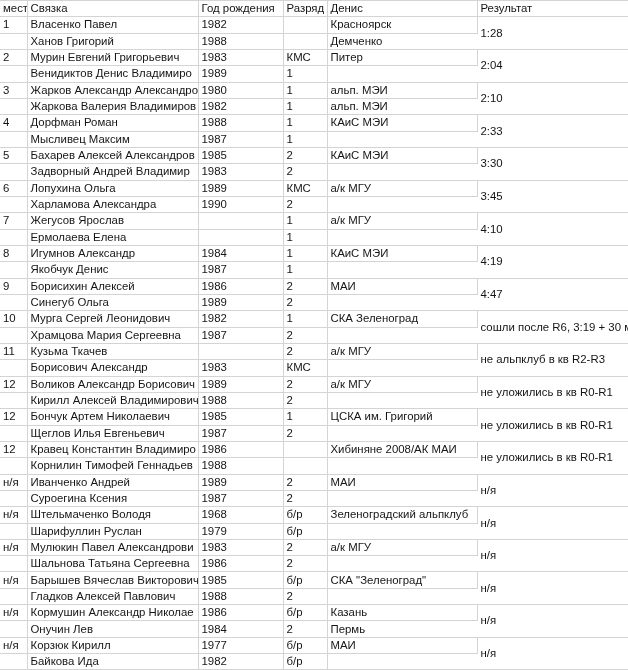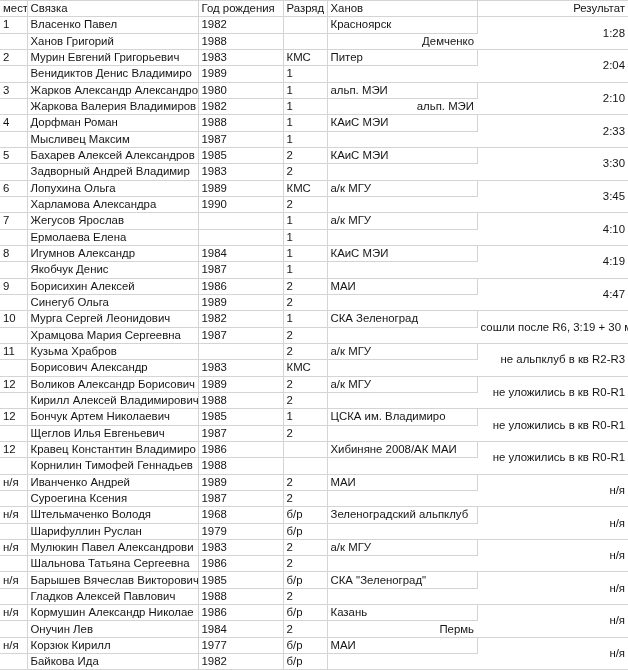--- a/index.html
+++ b/index.html
@@ -24,21 +24,21 @@
     border-bottom: 1px solid #d4d4d4;
     overflow: hidden;
     white-space: nowrap;
     padding: 0 3px;
     line-height: 15px;
     vertical-align: middle;
     font-weight: normal;
     text-align: left;
   }
   .sheet thead th { border-top: 1px solid #d4d4d4; }
-  .sheet th:last-child, .sheet td:last-child { border-right: none; text-align: right; }
+  .sheet th:last-child, .sheet td:last-child { border-right: none; }
   .num   { text-align: right; }
   .nya   { text-align: left; }
   .place { padding-left: 1px; }
   .result-cell {
     text-align: center;
     vertical-align: bottom;
     white-space: normal;
     line-height: 14.5px;
     padding-bottom: 1px;
   }
@@ -54,21 +54,21 @@
     <col style="width:44px">
     <col style="width:150px">
     <col style="width:151px">
   </colgroup>
   <thead>
     <tr>
       <th class="place">место</th>
       <th>Связка</th>
       <th>Год рождения</th>
       <th>Разряд</th>
-      <th>Ханов</th>
+      <th>Денис</th>
       <th>Результат</th>
     </tr>
   </thead>
   <tbody>
       <tr>
         <td class="place num">1</td>
         <td>Власенко Павел</td>
         <td class="num">1982</td>
         <td class="num"></td>
         <td>Красноярск</td>
@@ -211,21 +211,21 @@
       </tr>
       <tr>
         <td class="place num"></td>
         <td>Храмцова Мария Сергеевна</td>
         <td class="num">1987</td>
         <td class="num">2</td>
         <td></td>
       </tr>
       <tr>
         <td class="place num">11</td>
-        <td>Кузьма Храбров</td>
+        <td>Кузьма Ткачев</td>
         <td class="num"></td>
         <td class="num">2</td>
         <td>а/к МГУ</td>
         <td class="result-cell" rowspan="2">не альпклуб в кв R2-R3</td>
       </tr>
       <tr>
         <td class="place num"></td>
         <td>Борисович Александр</td>
         <td class="num">1983</td>
         <td class="num">КМС</td>
@@ -244,21 +244,21 @@
         <td>Кирилл Алексей Владимирович</td>
         <td class="num">1988</td>
         <td class="num">2</td>
         <td></td>
       </tr>
       <tr>
         <td class="place num">12</td>
         <td>Бончук Артем Николаевич</td>
         <td class="num">1985</td>
         <td class="num">1</td>
-        <td>ЦСКА им. Владимиро</td>
+        <td>ЦСКА им. Григорий</td>
         <td class="result-cell" rowspan="2">не уложились в кв R0-R1</td>
       </tr>
       <tr>
         <td class="place num"></td>
         <td>Щеглов Илья Евгеньевич</td>
         <td class="num">1987</td>
         <td class="num">2</td>
         <td></td>
       </tr>
       <tr>

